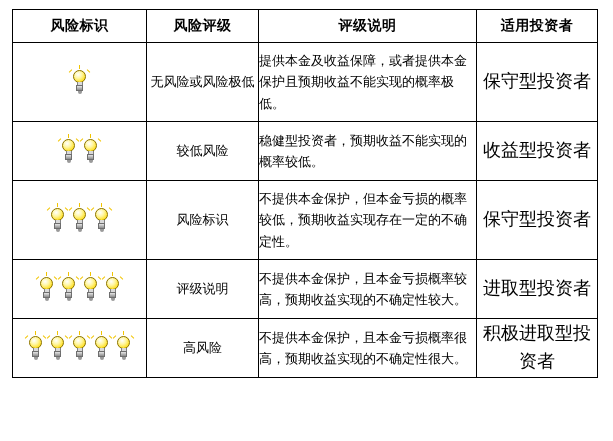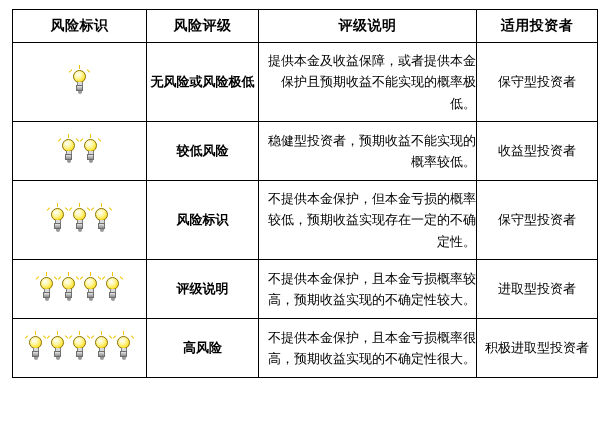--- a/index.html
+++ b/index.html
@@ -39,31 +39,30 @@
 
   .cell-icon {
     text-align: center;
     padding: 6px 4px;
   }
   .cell-level {
     text-align: center;
     font-size: 13px;
     line-height: 1.55;
     padding: 6px 9px;
-    font-weight: bold;
   }
   .cell-desc {
-    text-align: right;
+    text-align: left;
     font-size: 13px;
     line-height: 1.62;
     padding: 7px 8px 7px 9px;
   }
   .cell-inv {
     text-align: center;
-    font-size: 13px;
+    font-size: 18px;
     line-height: 1.55;
     padding: 6px 4px;
   }
   .row-r1 td { height: 78px; }
   .row-r2 td { height: 58px; }
   .row-r3 td { height: 78px; margin-left: 8px; }
   .row-r4 td { height: 58px; }
   .row-r5 td { height: 58px; }
 
   .bulbs {

